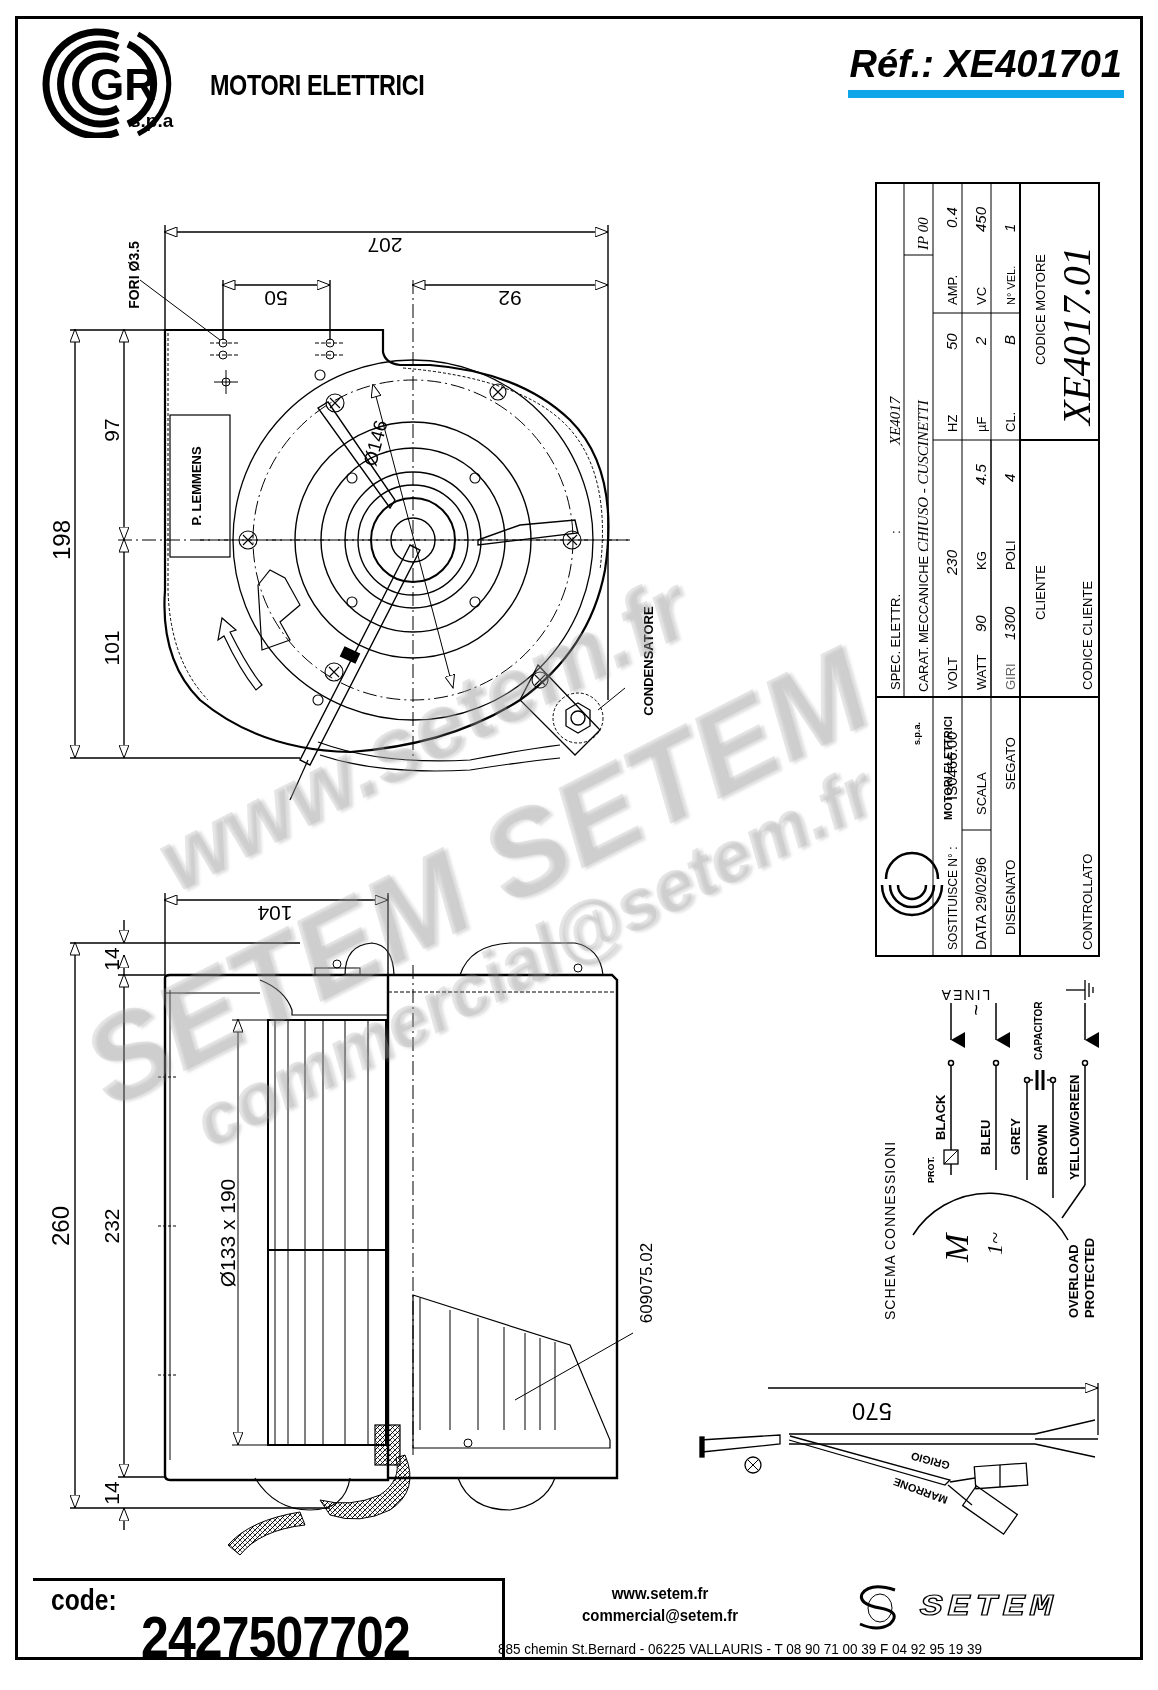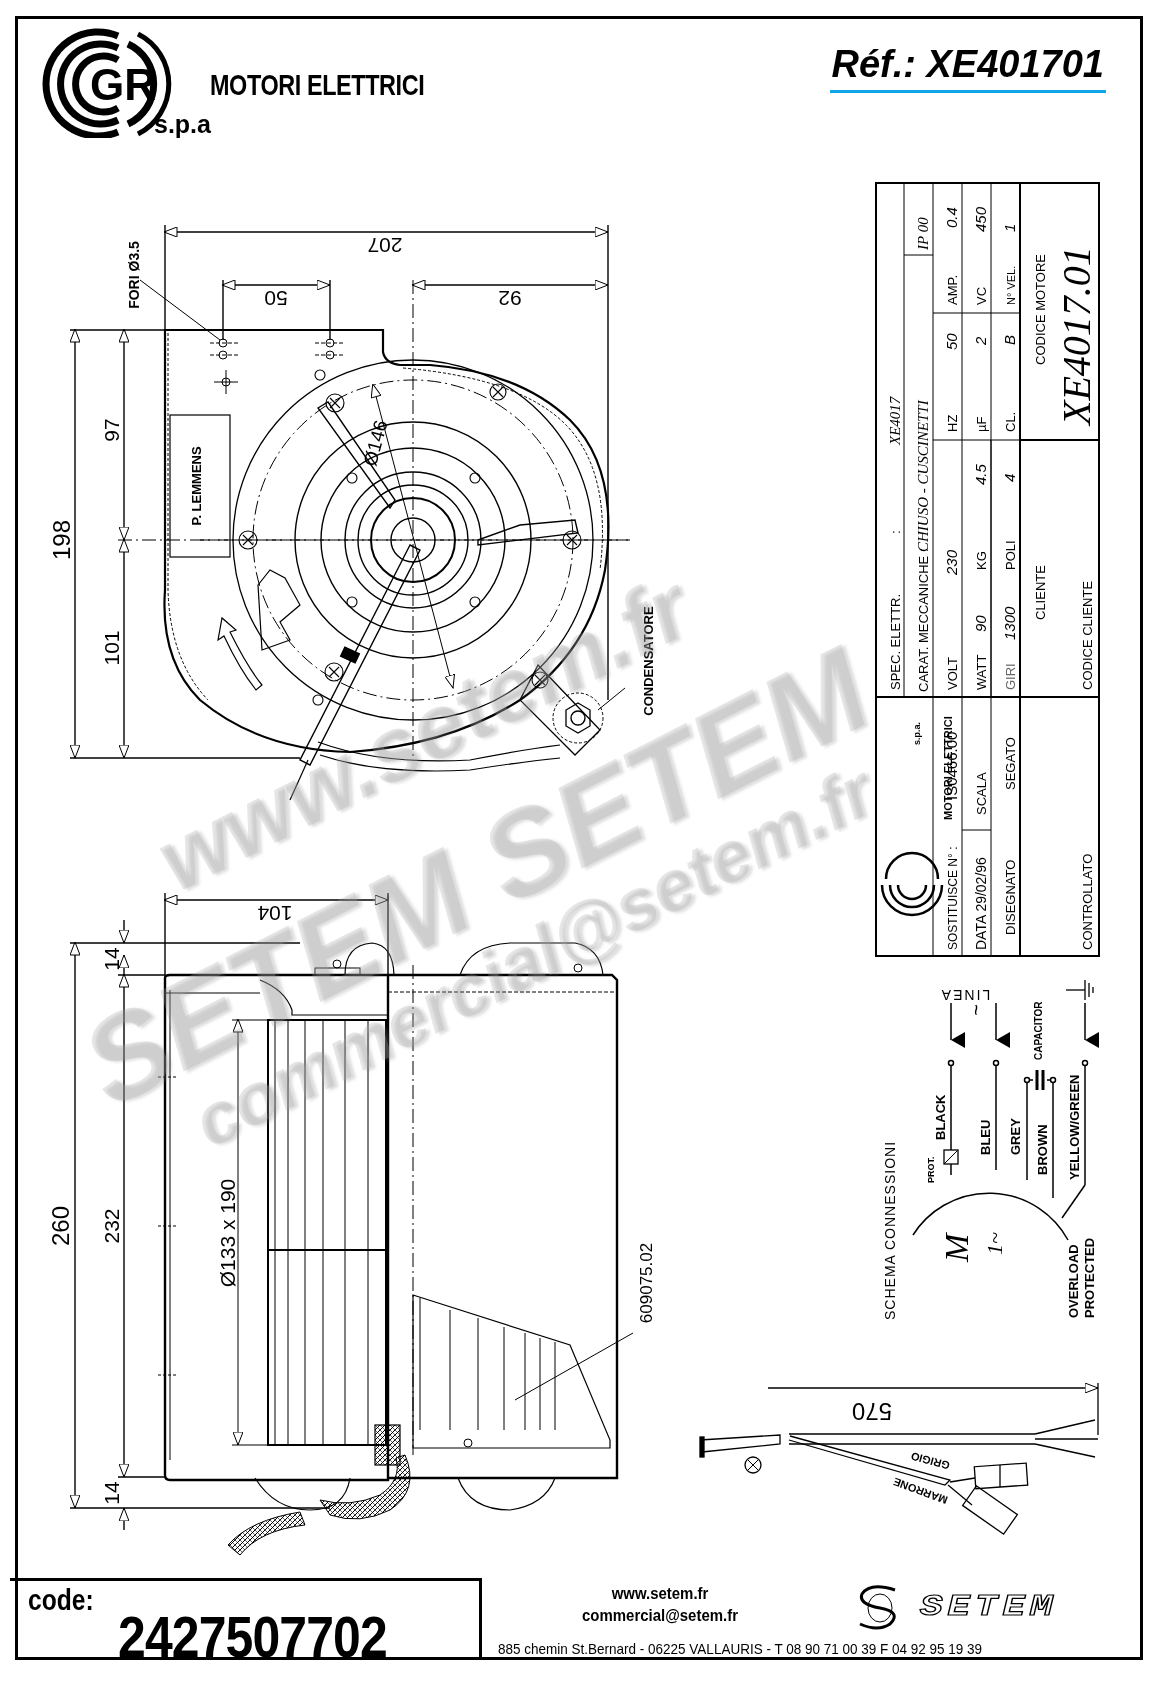--- a/index.html
+++ b/index.html
@@ -1,24 +1,24 @@
 <!DOCTYPE html>
 <html><head>
 <meta charset="utf-8">
 <style>
   html,body{margin:0;padding:0;background:#fff;}
   body{width:1158px;height:1690px;position:relative;overflow:hidden;font-family:"Liberation Sans",sans-serif;color:#000;}
   .frame{position:absolute;left:15px;top:16px;width:1128px;height:1644px;border:3px solid #000;box-sizing:border-box;}
   .hdr-brand{position:absolute;left:40px;top:28px;width:400px;height:110px;text-decoration:underline;}
   .brand-name{position:absolute;left:170px;top:40px;font-family:"Liberation Sans",sans-serif;font-weight:bold;font-size:30px;letter-spacing:-0.5px;transform:scaleX(0.78);transform-origin:left center;white-space:nowrap;}
-  .brand-spa{position:absolute;left:90px;top:82px;font-weight:bold;font-size:25px;margin-left:24px;}
-  .ref{position:absolute;right:52px;top:42px;font-weight:bold;font-style:italic;font-size:38px;white-space:nowrap;border-bottom:3px solid #0ea5e9;line-height:44px;padding:0 2px 4px 2px;}
+  .brand-spa{position:absolute;left:90px;top:82px;font-weight:bold;font-size:19px;}
+  .ref{position:absolute;right:34px;top:42px;font-weight:bold;font-style:italic;font-size:38px;white-space:nowrap;border-bottom:8px solid #0ea5e9;line-height:44px;padding:0 2px 4px 2px;}
   svg.draw{position:absolute;left:0;top:0;width:1158px;height:1690px;}
   .svgtxt{font-family:"Liberation Sans",sans-serif;}
-  .footer-code{position:absolute;left:10px;top:1578px;width:472px;height:82px;border-top:3px solid #000;border-right:3px solid #000;box-sizing:border-box;}
+  .footer-code{position:absolute;left:33px;top:1578px;width:472px;height:82px;border-top:3px solid #000;border-right:3px solid #000;box-sizing:border-box;}
   .code-label{position:absolute;left:18px;top:2px;font-size:30px;font-weight:bold;transform:scaleX(0.82);transform-origin:left top;}
   .code-value{position:absolute;left:108px;top:22px;font-size:58px;font-weight:bold;letter-spacing:-1px;transform:scaleX(0.86);transform-origin:left top;white-space:nowrap;}
   .contact{position:absolute;left:540px;top:1583px;width:240px;text-align:center;font-size:17px;font-weight:bold;line-height:22px;transform:scaleX(0.88);}
   .address{position:absolute;left:498px;top:1640px;font-size:15px;white-space:nowrap;transform:scaleX(0.9);transform-origin:left top;}
   .setem-logo{position:absolute;left:850px;top:1582px;width:260px;height:50px;font-family:Liberation Mono, monospace;}
   .wm{position:absolute;pointer-events:none;font-family:"Liberation Sans",sans-serif;font-weight:bold;font-style:italic;color:rgba(170,170,170,0.28);white-space:nowrap;text-shadow:3px 3px 3px rgba(120,120,120,0.25);}
 </style>
 </head>
 <body>
 

